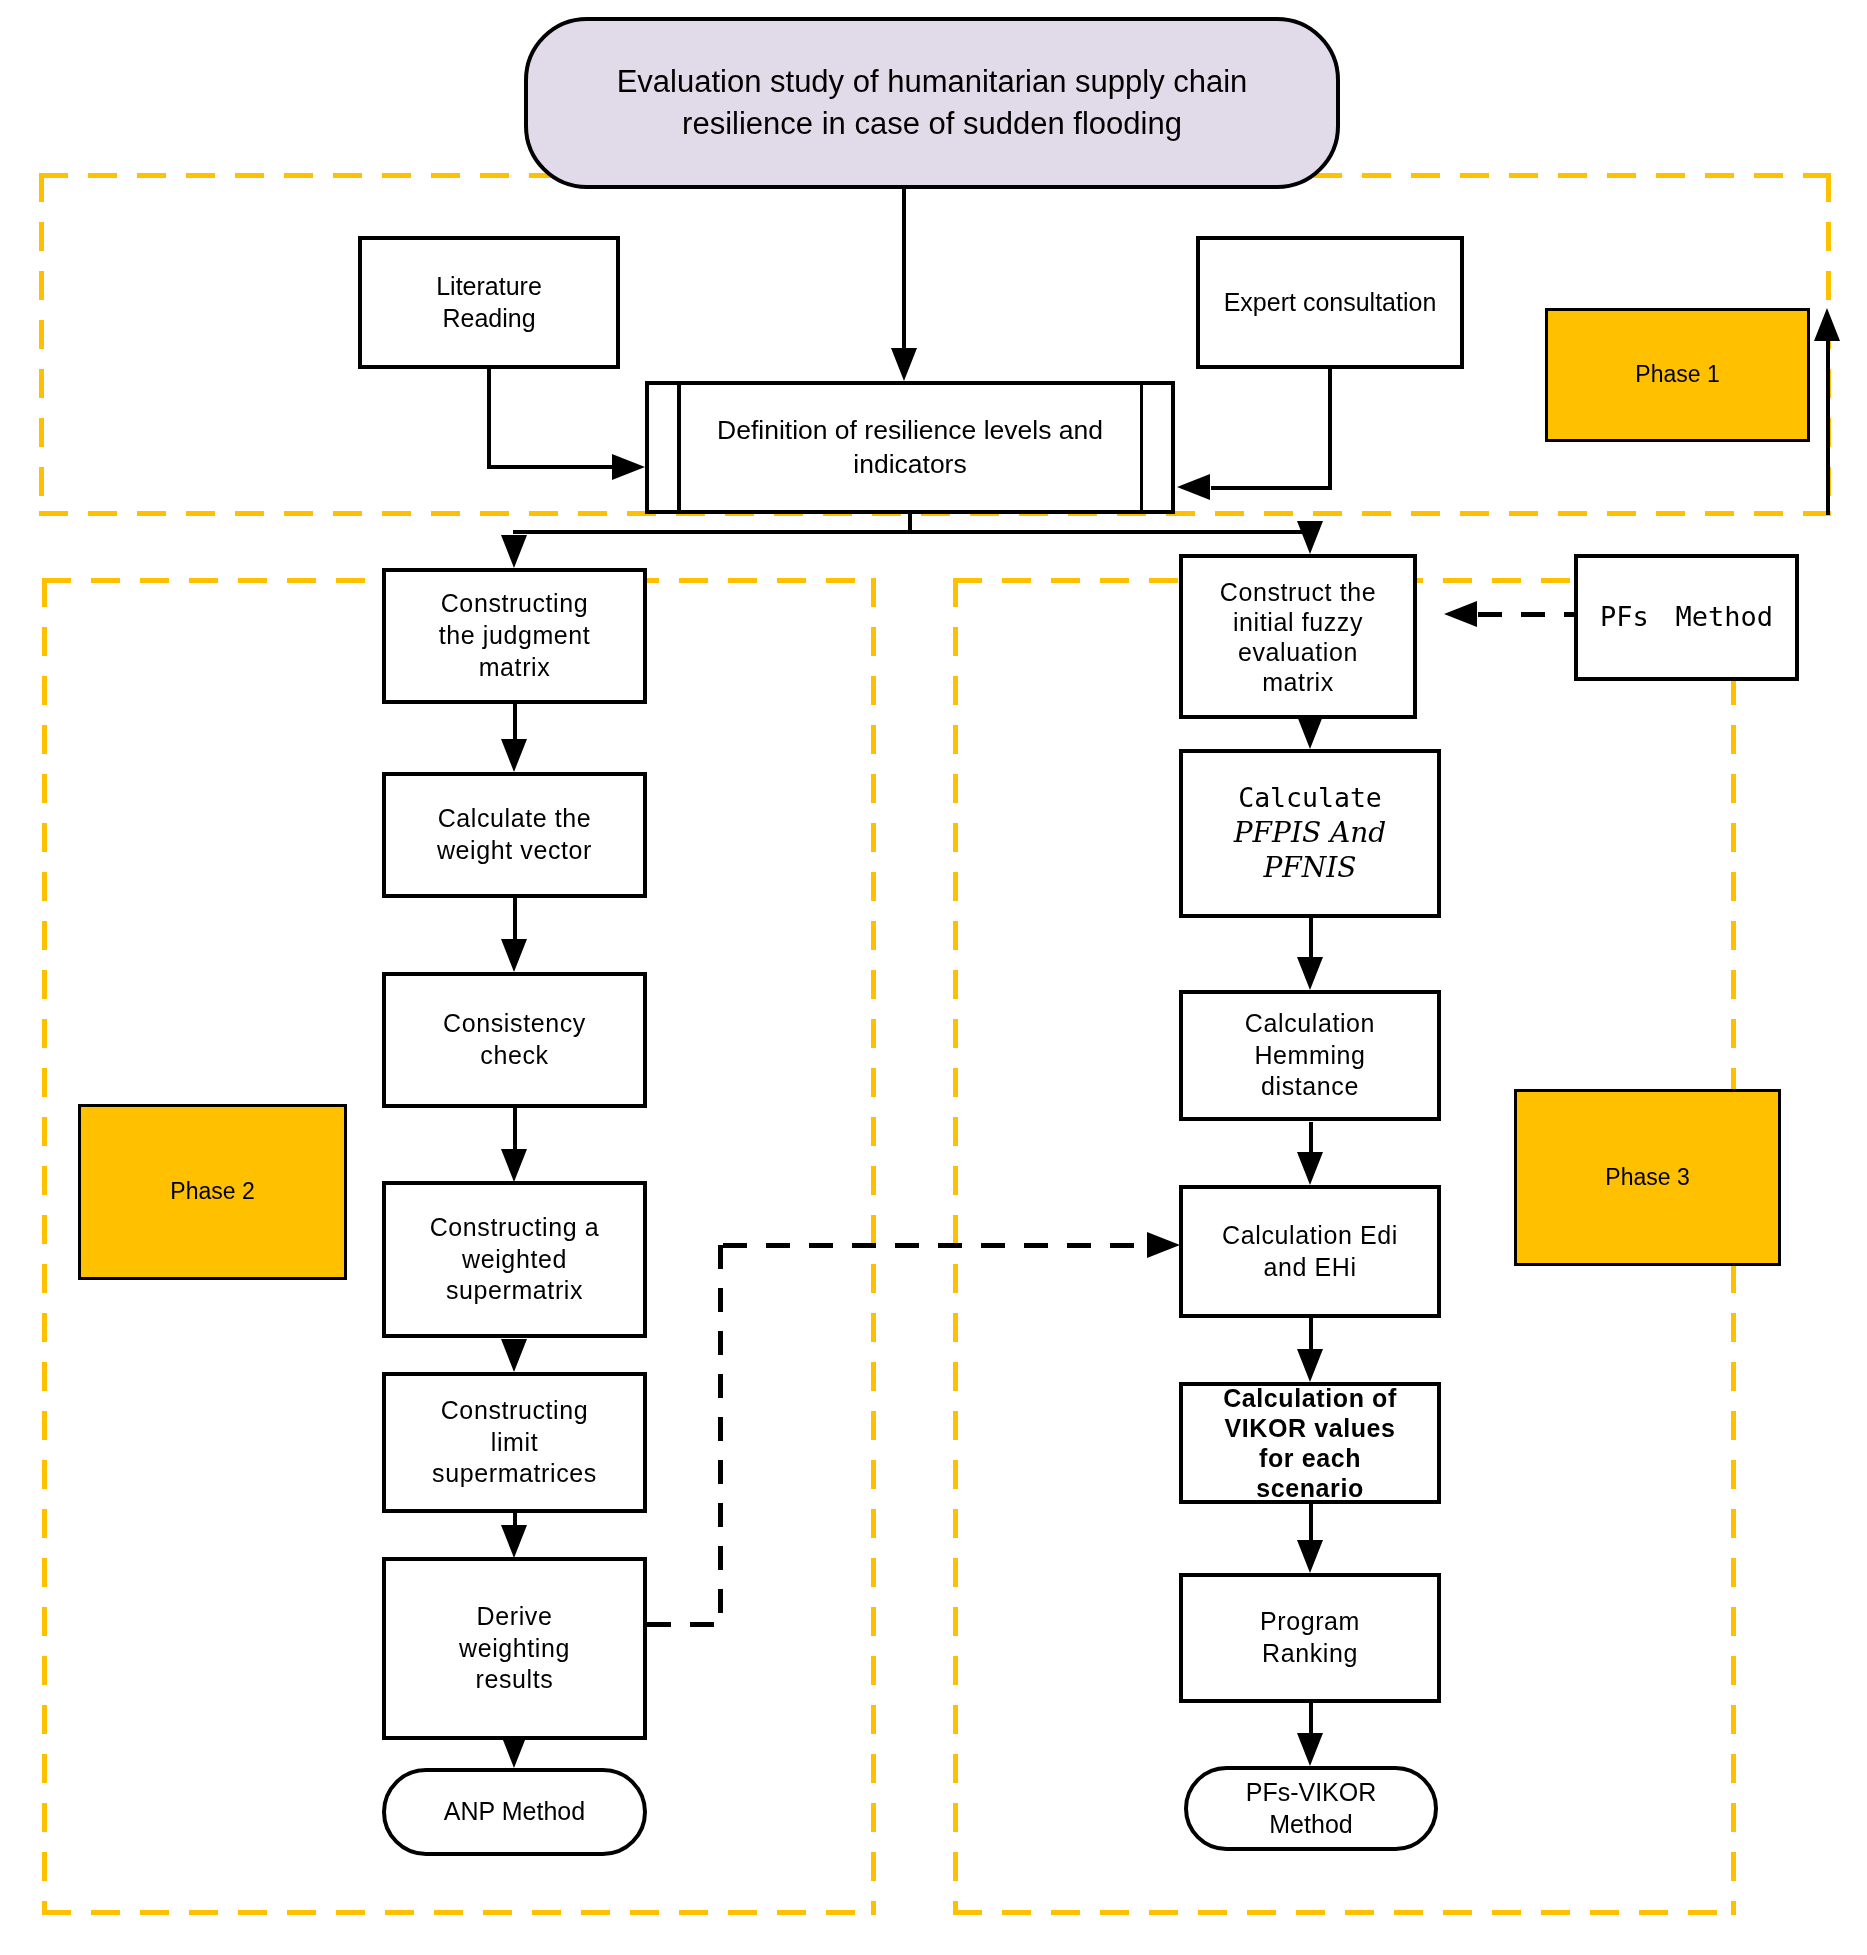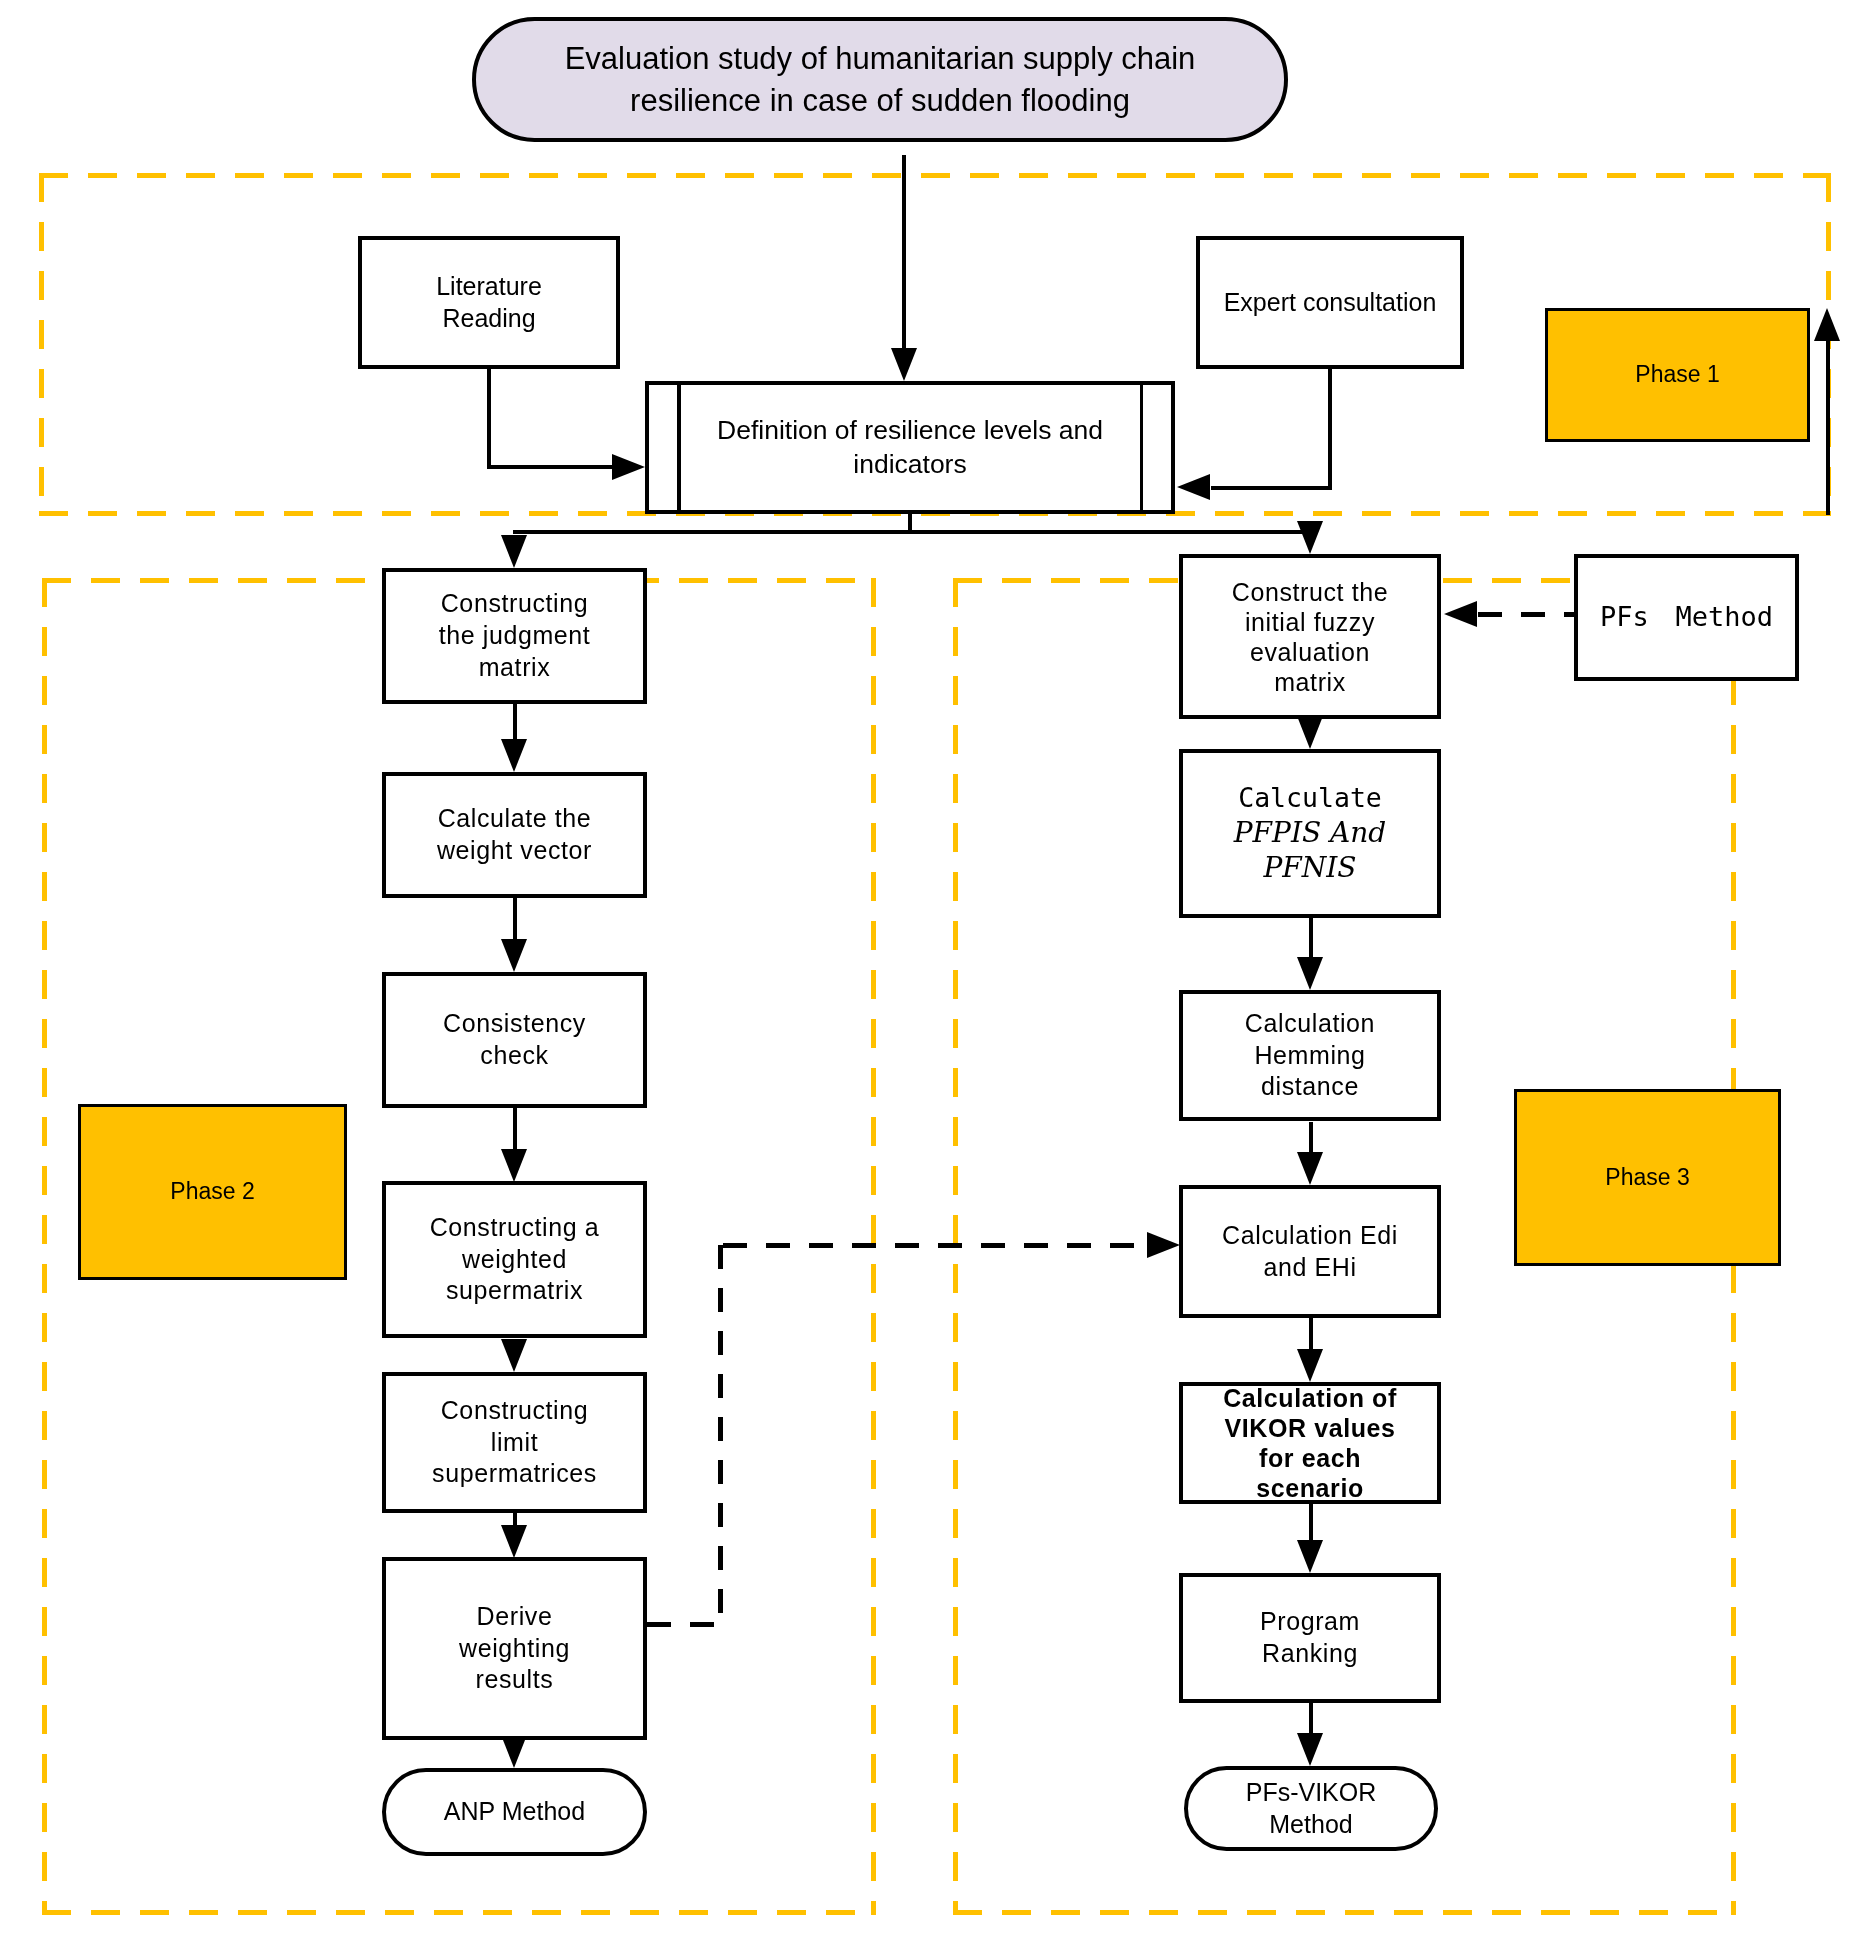--- a/index.html
+++ b/index.html
@@ -105,21 +105,21 @@
   <div class="ah ah-down" style="left:1297px;top:957px;"></div>
   <div class="vl" style="left:1309px;top:1122px;height:33px;"></div>
   <div class="ah ah-down" style="left:1297px;top:1152px;"></div>
   <div class="vl" style="left:1309px;top:1318px;height:33px;"></div>
   <div class="ah ah-down" style="left:1297px;top:1349px;"></div>
   <div class="vl" style="left:1309px;top:1504px;height:39px;"></div>
   <div class="ah ah-down" style="left:1297px;top:1540px;"></div>
   <div class="vl" style="left:1309px;top:1703px;height:32px;"></div>
   <div class="ah ah-down" style="left:1297px;top:1733px;"></div>
 
-  <div class="node stadium title-node" style="left:472px;top:17.3px;width:816px;height:125px;">
+  <div class="node stadium title-node" style="left:524px;top:17.3px;width:816px;height:172px;">
     <span class="t" style="width:634px;">Evaluation study of humanitarian supply chain resilience in case of sudden flooding</span>
   </div>
 
   <div class="node" style="left:358px;top:236px;width:262px;height:133px;">
     <span class="t" style="width:173px;">Literature Reading</span>
   </div>
   <div class="node" style="left:1196px;top:236px;width:268px;height:133px;">
     <span class="t" style="width:219px;">Expert consultation</span>
   </div>
   <div class="node" style="left:645px;top:381px;width:530px;height:133px;font-size:26.5px;">
@@ -149,21 +149,21 @@
   <div class="node spread" style="left:382px;top:1557px;width:265px;height:183px;">
     <span class="t" style="width:190px;">Derive weighting results</span>
   </div>
   <div class="node pill" style="left:382px;top:1768px;width:265px;height:88px;">
     <span class="t" style="width:190px;">ANP Method</span>
   </div>
   <div class="node orange" style="left:78px;top:1104px;width:269px;height:176px;text-align:center;">
     <span class="t">Phase 2</span>
   </div>
 
-  <div class="node spread tight" style="left:1179px;top:554px;width:262px;height:165px;">
+  <div class="node spread tight" style="left:1179px;top:554px;width:238px;height:165px;">
     <span class="t" style="width:190px;">Construct the initial fuzzy evaluation matrix</span>
   </div>
   <div class="node" style="left:1179px;top:749px;width:262px;height:169px;">
     <span class="t" style="width:213px;">
       <span class="mono" style="display:block;font-size:26.5px;">Calculate</span>
       <span class="serif-it" style="display:inline-block;width:208px;font-size:28px;">PFPIS And PFNIS</span>
     </span>
   </div>
   <div class="node spread" style="left:1179px;top:990px;width:262px;height:131px;">
     <span class="t" style="width:190px;">Calculation Hemming distance</span>

